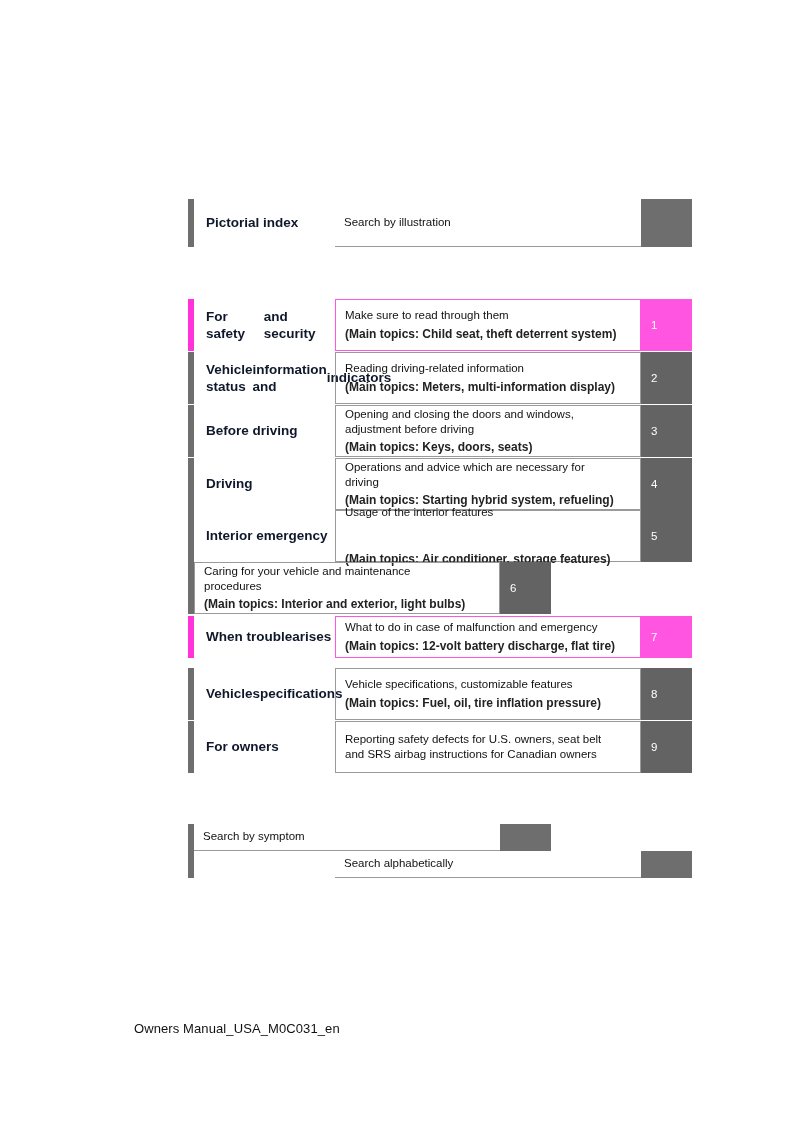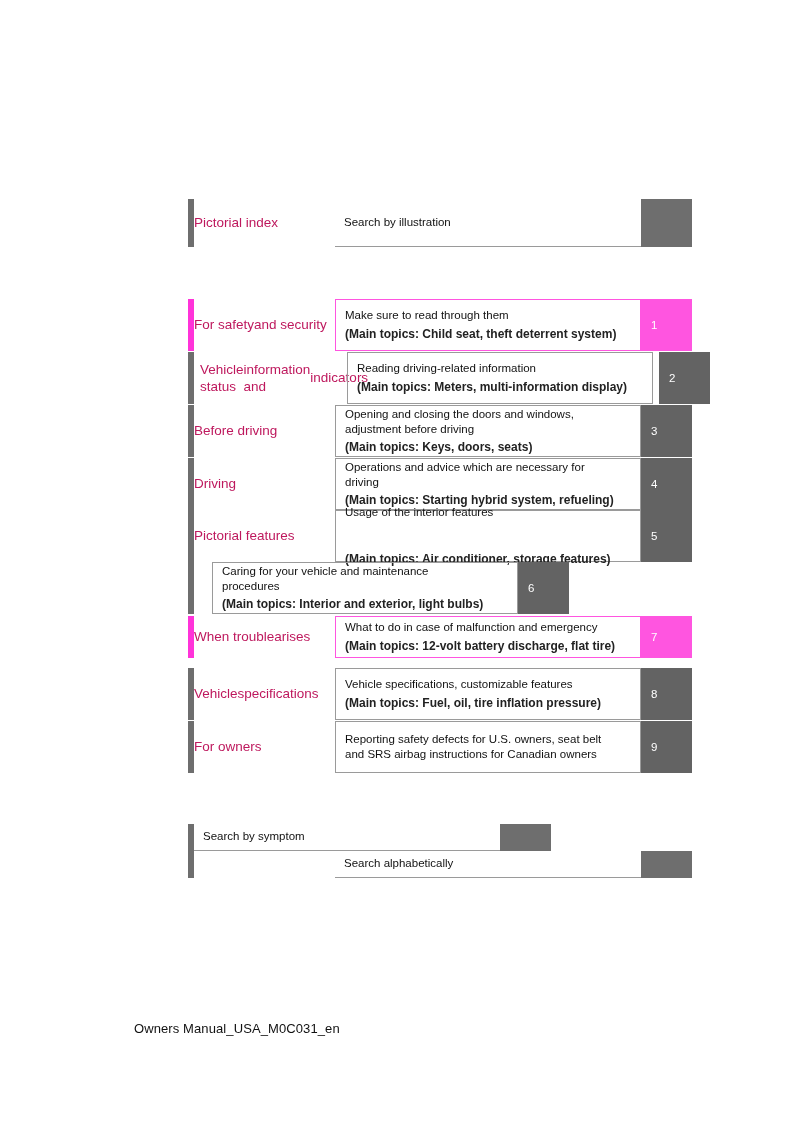--- a/index.html
+++ b/index.html
@@ -36,26 +36,27 @@
     flex: 0 0 6px;
     background: #6e6e6e;
   }
   .bar.pink {
     background: #ff33d9;
   }
   .title-cell {
     width: 141px;
     flex: 0 0 141px;
     box-sizing: border-box;
+    padding-left: 12px;
     display: flex;
     align-items: center;
     font-size: 13.5px;
-    font-weight: normal;
+    font-weight: bold;
     line-height: 1.28;
-    color: #be185d;
+    color: #0f172a;
   }
   .desc-cell {
     width: 306px;
     flex: 0 0 306px;
     box-sizing: border-box;
     border-top: 1px solid #9a9a9a;
     border-bottom: 1px solid #9a9a9a;
     border-left: 1px solid #9a9a9a;
     border-right: 1px solid #9a9a9a;
     padding: 6px 8px 6px 9px;
@@ -148,21 +149,21 @@
           <span style="display:block">and security</span>
         </div>
         <div class="desc-cell pink-border" style="height: 52px;">
           <div class="desc-main">
             <span style="display:block">Make sure to read through them</span>
           </div>
           <div class="desc-sub">(Main topics: Child seat, theft deterrent system)</div>
         </div>
         <div class="num-cell pink" style="height: 52px;">1</div>
       </div>
-      <div class="toc-row" style="top: 352px; gap: 6px;">
+      <div class="toc-row" style="top: 352px;">
         <div class="bar" style="height: 52px;"></div>
         <div class="title-cell" style="height: 52px;">
           <span style="display:block">Vehicle status</span>
           <span style="display:block">information and</span>
           <span style="display:block">indicators</span>
         </div>
         <div class="desc-cell" style="height: 52px;">
           <div class="desc-main">
             <span style="display:block">Reading driving-related information</span>
           </div>
@@ -194,33 +195,33 @@
             <span style="display:block">Operations and advice which are necessary for</span>
             <span style="display:block">driving</span>
           </div>
           <div class="desc-sub">(Main topics: Starting hybrid system, refueling)</div>
         </div>
         <div class="num-cell" style="height: 52px;">4</div>
       </div>
       <div class="toc-row" style="top: 510px;">
         <div class="bar" style="height: 52px;"></div>
         <div class="title-cell" style="height: 52px;">
-          <span style="display:block">Pictorial features</span>
+          <span style="display:block">Interior emergency</span>
         </div>
         <div class="desc-cell" style="height: 52px; gap: 28px;">
           <div class="desc-main">
             <span style="display:block">Usage of the interior features</span>
           </div>
           <div class="desc-sub">(Main topics: Air conditioner, storage features)</div>
         </div>
         <div class="num-cell" style="height: 52px;">5</div>
       </div>
       <div class="toc-row" style="top: 562px;">
         <div class="bar" style="height: 52px;"></div>
-        <div class="desc-cell" style="height: 52px; margin-left: 18px;">
+        <div class="desc-cell" style="height: 52px;">
           <div class="desc-main">
             <span style="display:block">Caring for your vehicle and maintenance</span>
             <span style="display:block">procedures</span>
           </div>
           <div class="desc-sub">(Main topics: Interior and exterior, light bulbs)</div>
         </div>
         <div class="num-cell" style="height: 52px;">6</div>
       </div>
       <div class="toc-row" style="top: 616px;">
         <div class="bar pink" style="height: 42px;"></div>

